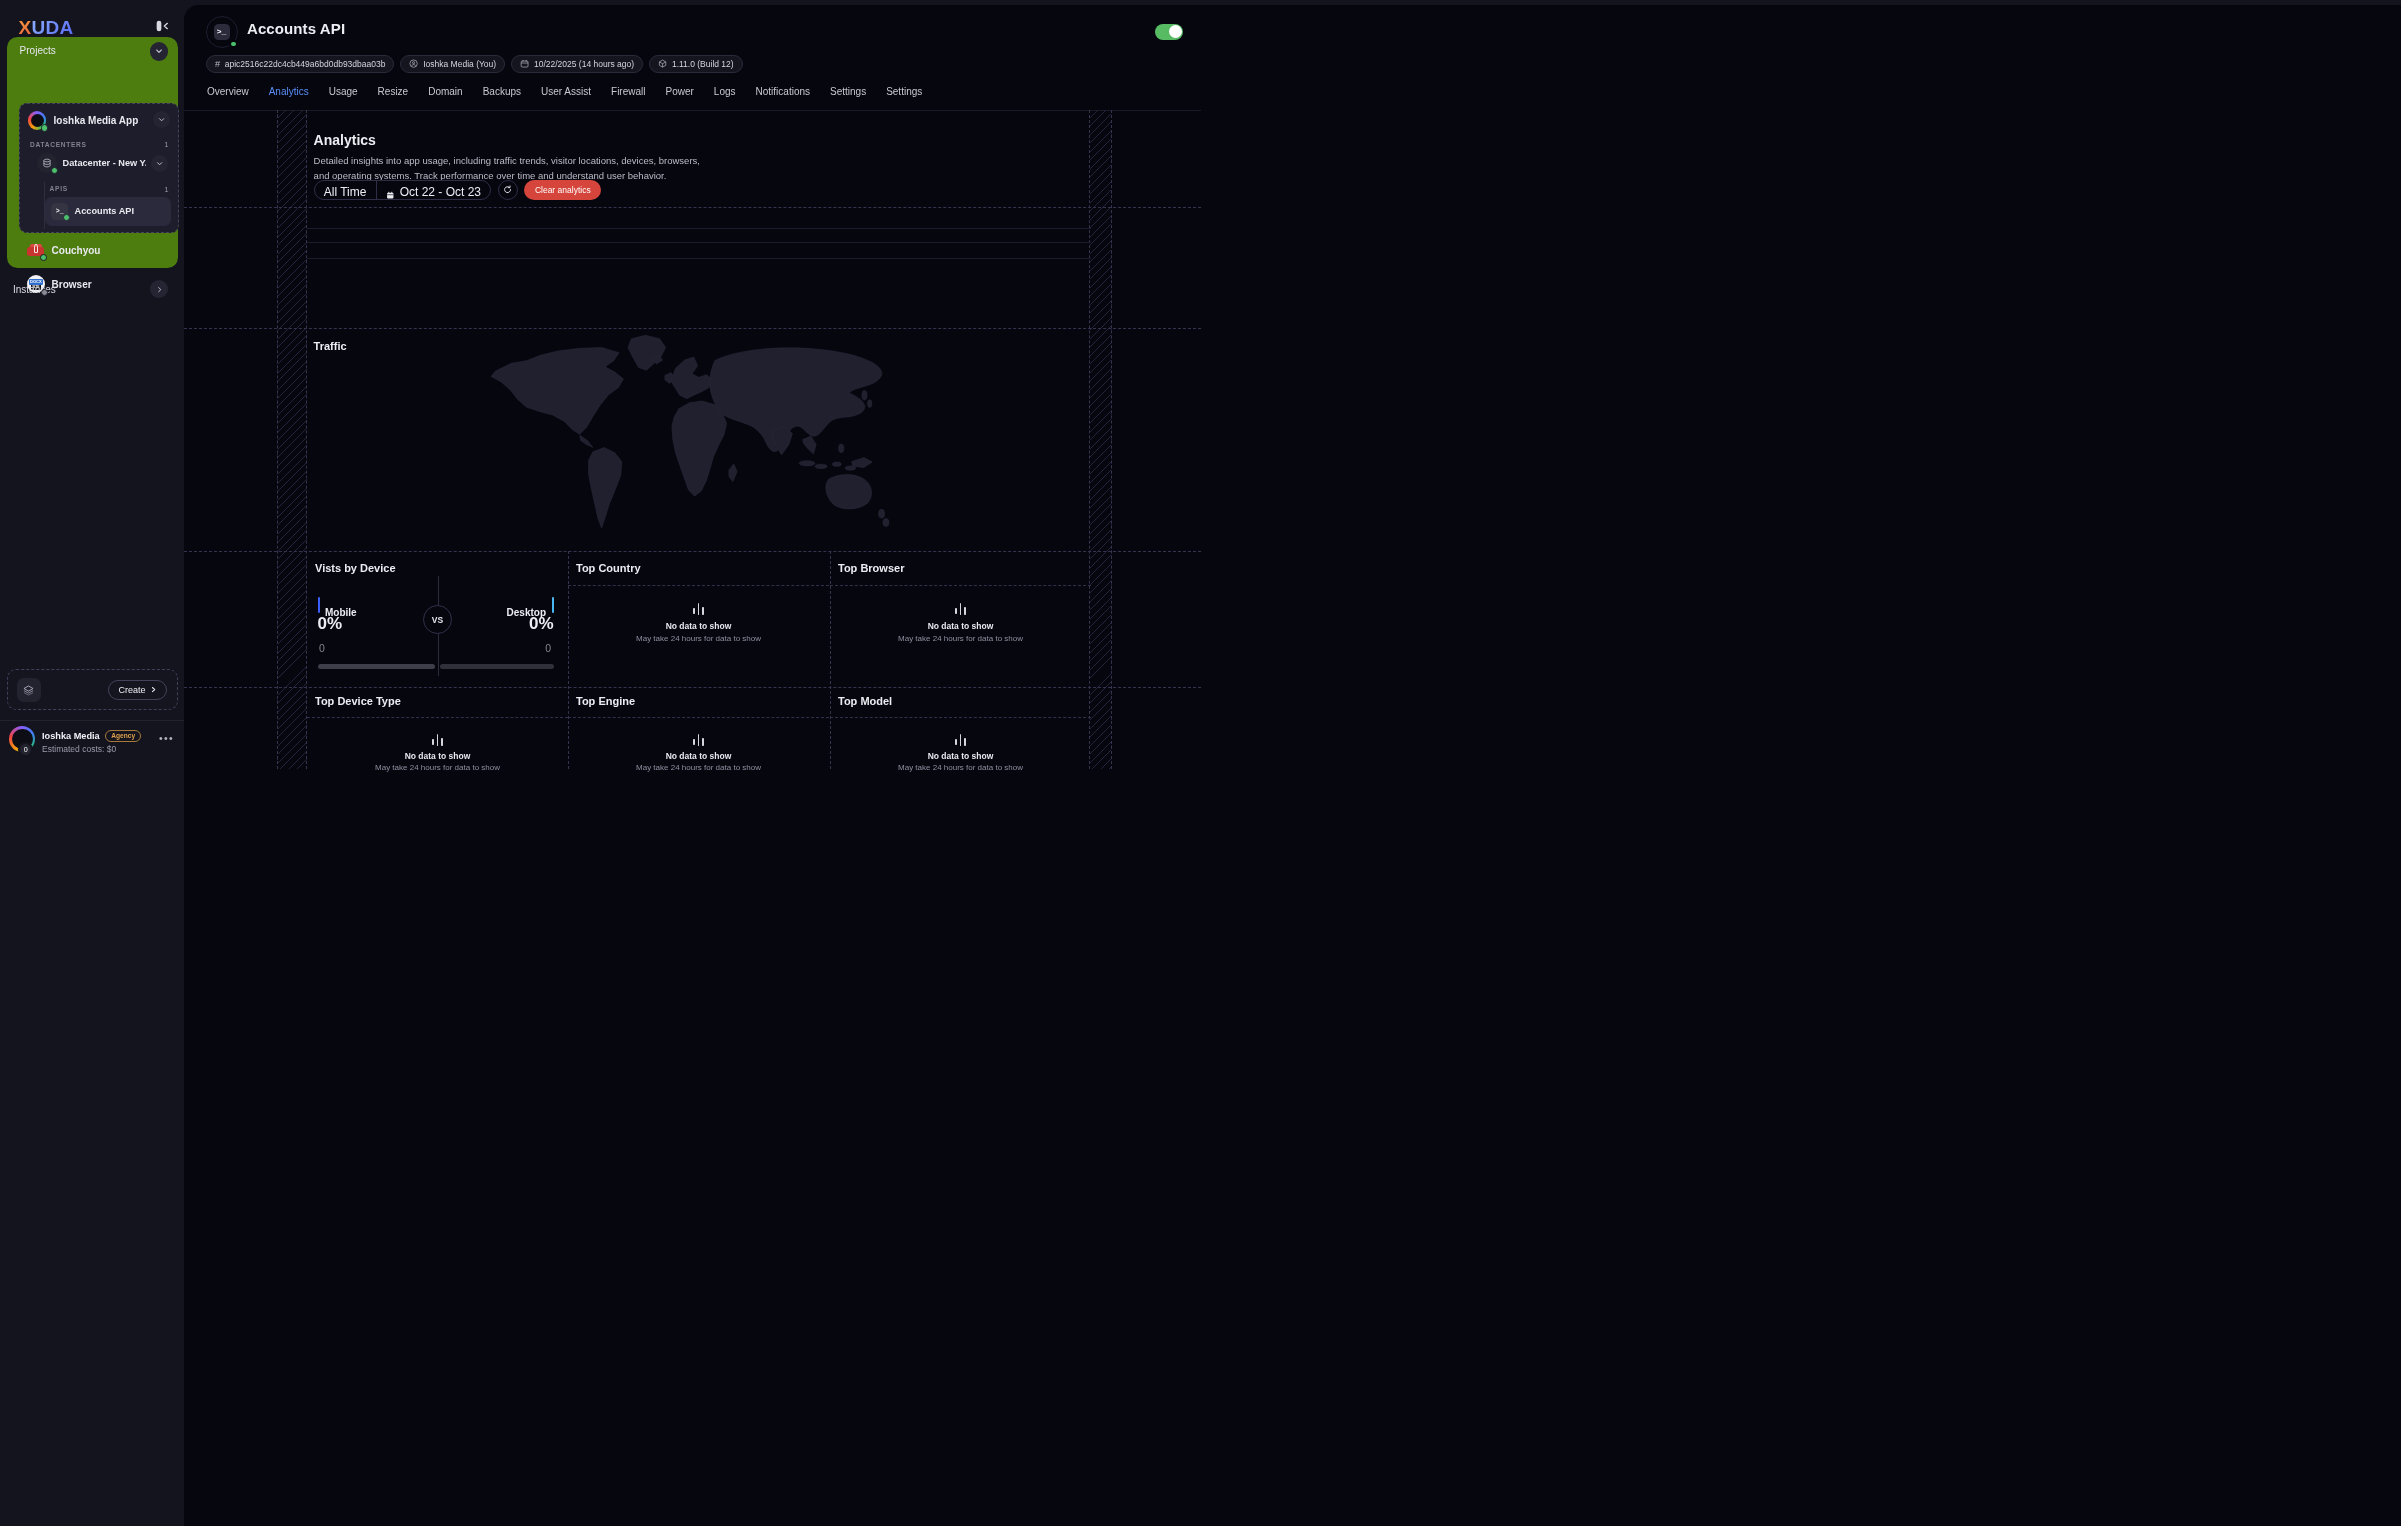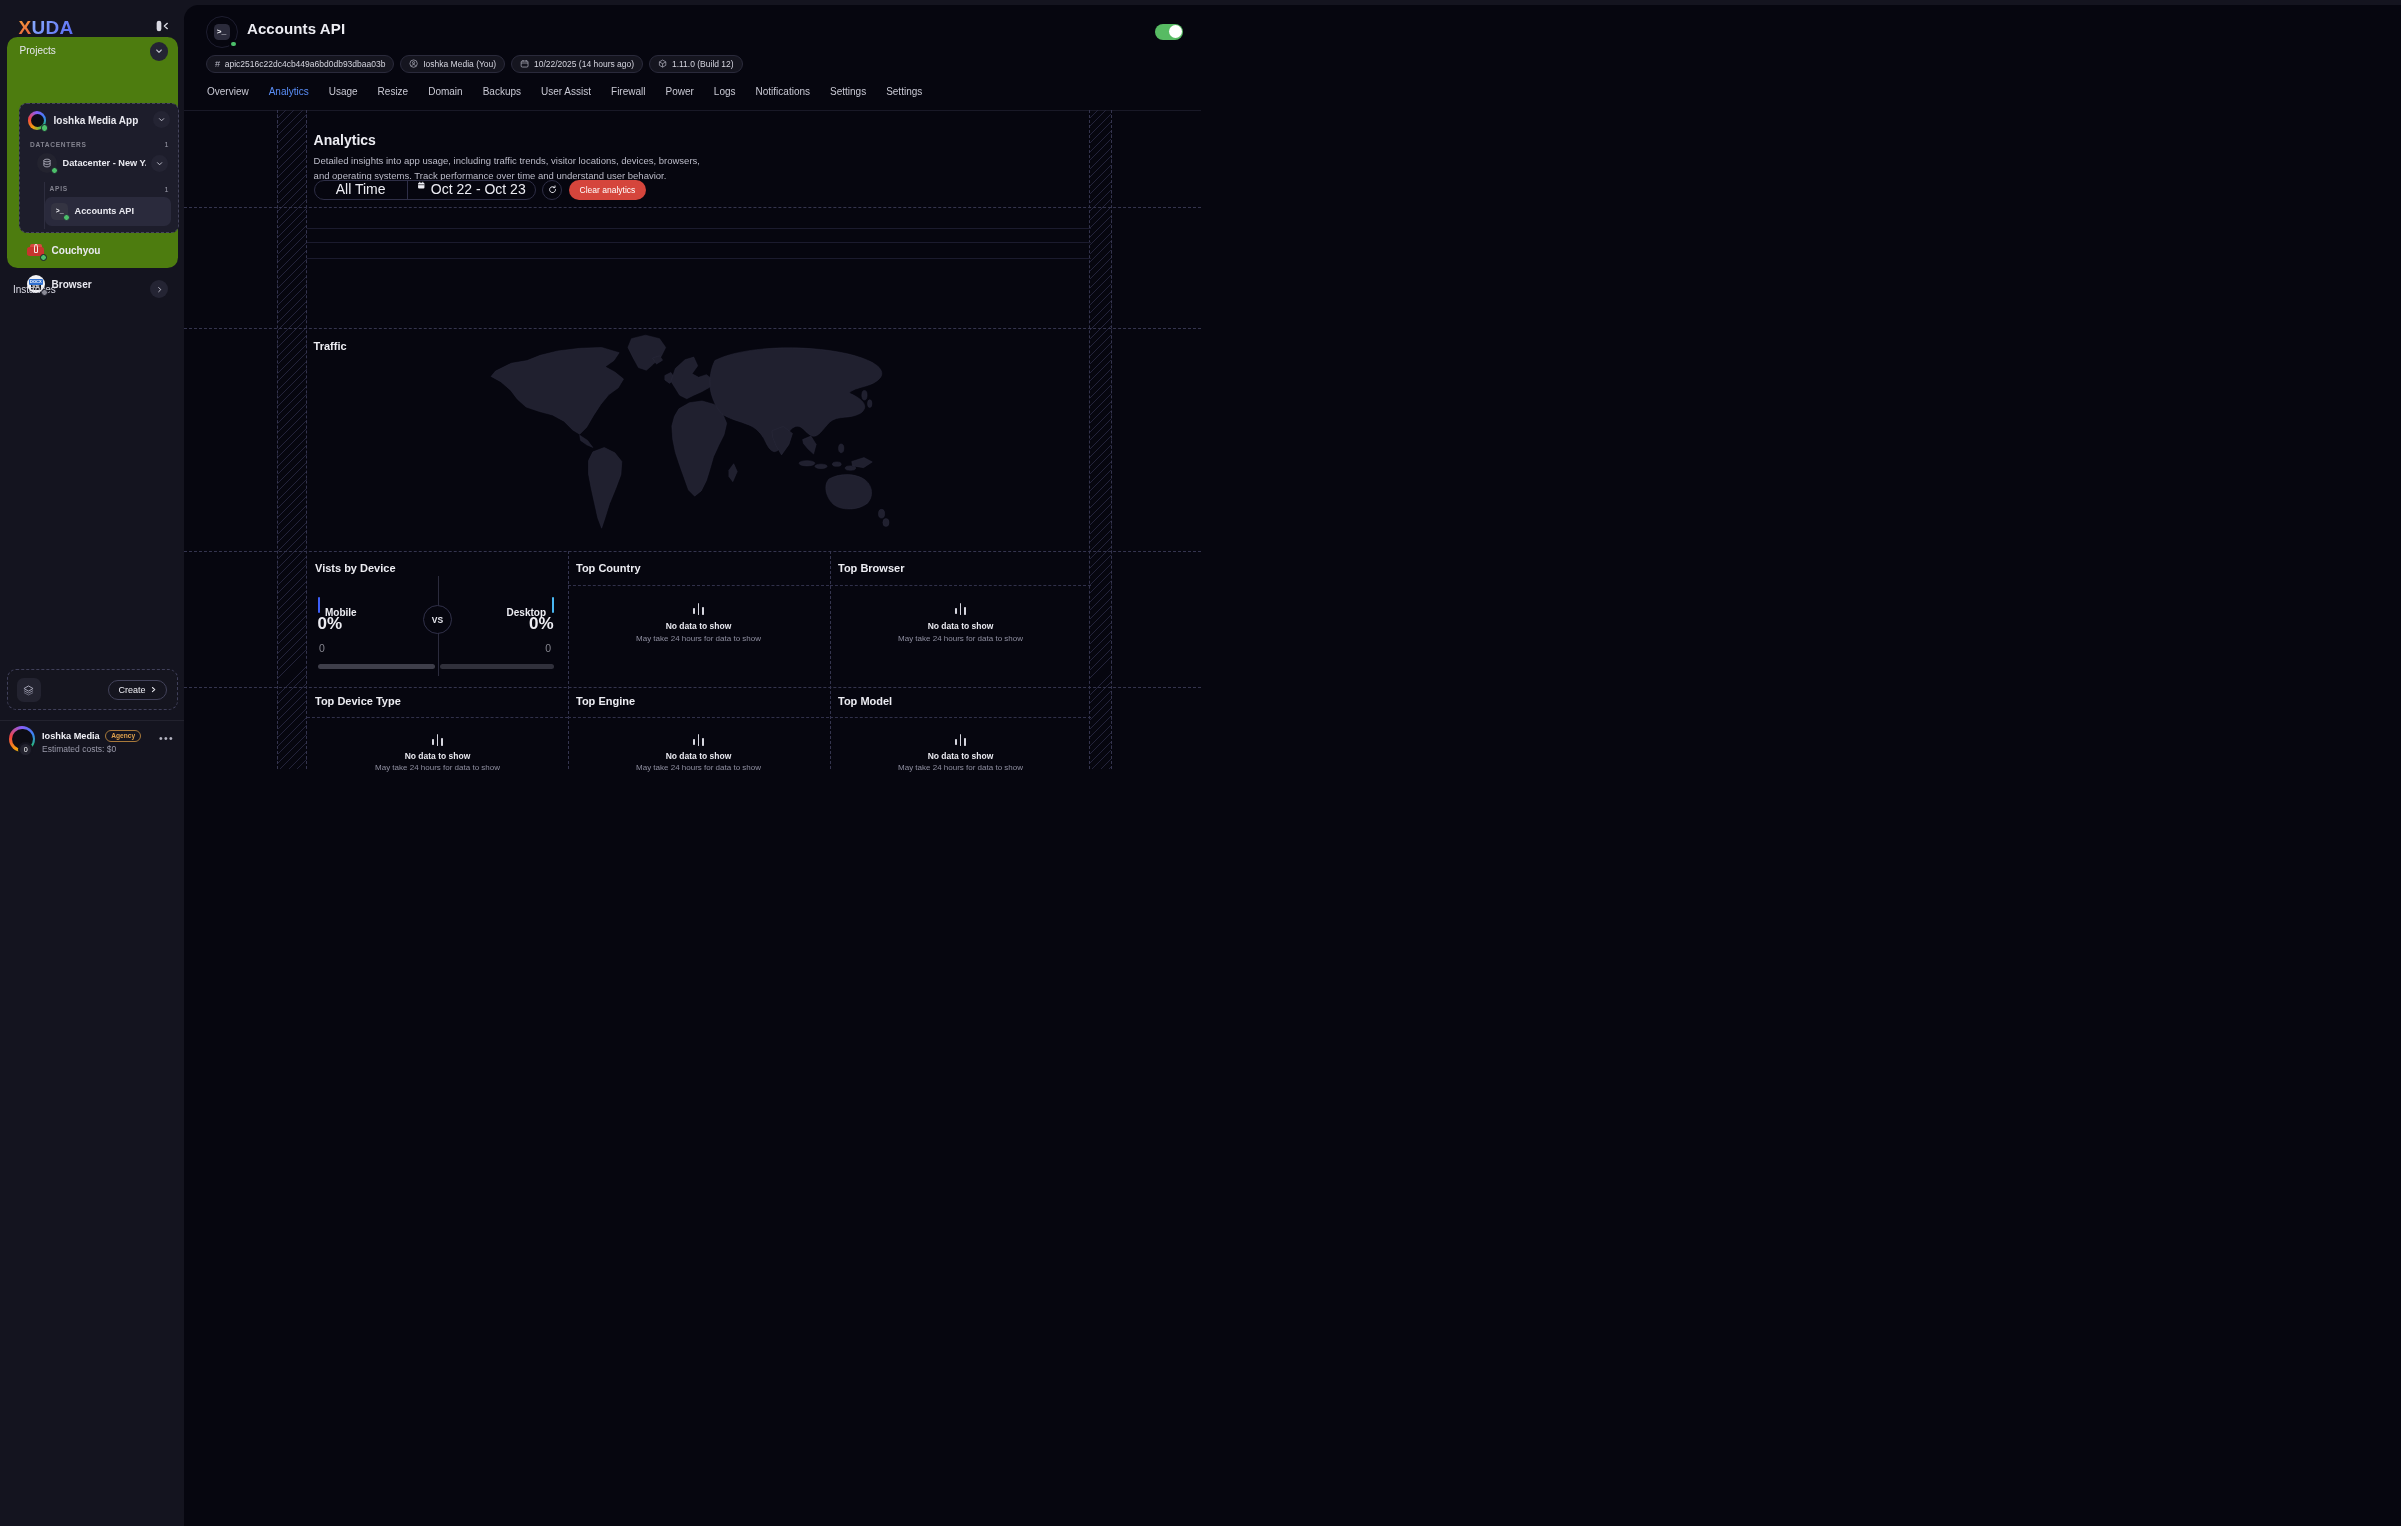--- a/index.html
+++ b/index.html
@@ -82,21 +82,21 @@
   .hatch { background:repeating-linear-gradient(135deg, transparent 0px, transparent 5.3px, #23233a 5.3px, #23233a 6px); }
   .gutter-l { position:absolute; left:93px; top:110px; bottom:0; width:30px; border-left:0.7px dashed #34344e; }
   .gutter-r { position:absolute; left:906px; top:110px; bottom:0; width:22px; border-right:0.7px dashed #34344e; }
   .content-col { position:absolute; left:122px; top:110px; bottom:0; width:784px; border-left:0.7px dashed #34344e; border-right:0.7px dashed #34344e; }
   .hline { position:absolute; left:0; width:1017px; height:0; border-top:0.7px dashed #34344e; }
 
   .an-heading { position:absolute; left:6.6px; top:22px; font-size:14px; font-weight:700; }
   .an-desc { position:absolute; left:6.6px; font-size:9.5px; color:#bcbcc9; }
   .filters { position:absolute; left:6.6px; top:70px; display:flex; align-items:center; gap:6.6px; }
   .seg { display:flex; height:20px; border:0.7px solid #2e2e46; border-radius:656px; overflow:hidden; }
-  .seg-item { display:flex; align-items:flex-start; gap:5.3px; padding:0 9.2px; font-size:14px; color:#ededf3; cursor:pointer;margin-left:12px; }
+  .seg-item { display:flex; align-items:flex-end; gap:5.3px; padding:0 9.2px; font-size:12px; color:#ededf3; cursor:pointer; }
   .seg-item + .seg-item { border-left:0.7px solid #2e2e46; }
   .refresh-btn { width:20px; height:20px; border-radius:50%; border:0.7px solid #2e2e46; display:flex; align-items:center; justify-content:center; cursor:pointer; }
   .clear-btn { height:20px; padding:0 10.5px; border-radius:656px; background:#d5453c; color:#fff; font-size:8.5px; display:flex; align-items:center; cursor:pointer; }
 
   .gridline { position:absolute; left:0; width:784px; height:0.7px; background:#1b1b2e; }
 
   .traffic-heading { position:absolute; left:6.6px; top:230px; font-size:11px; font-weight:700; }
   .worldmap { position:absolute; left:150px; top:219px; width:463px; height:215px; }
 
   .vdiv { position:absolute; top:441px; bottom:0; width:0; border-left:0.7px dashed #34344e; }

